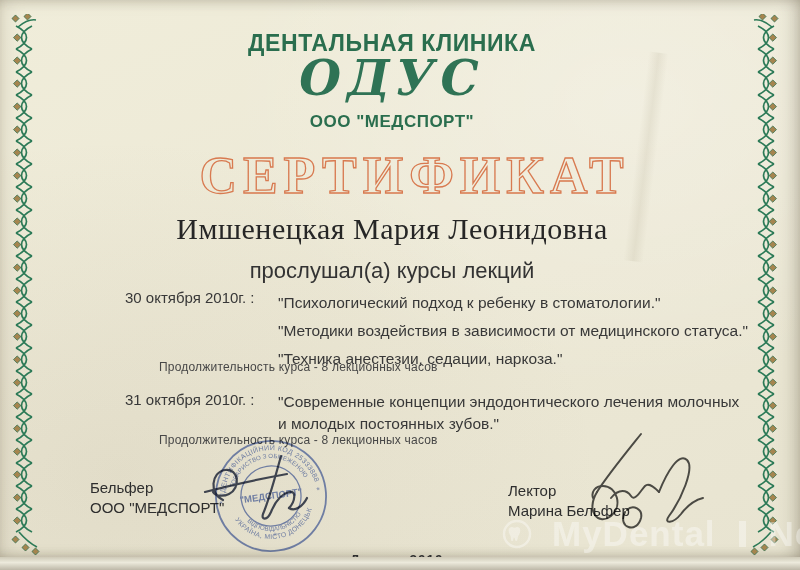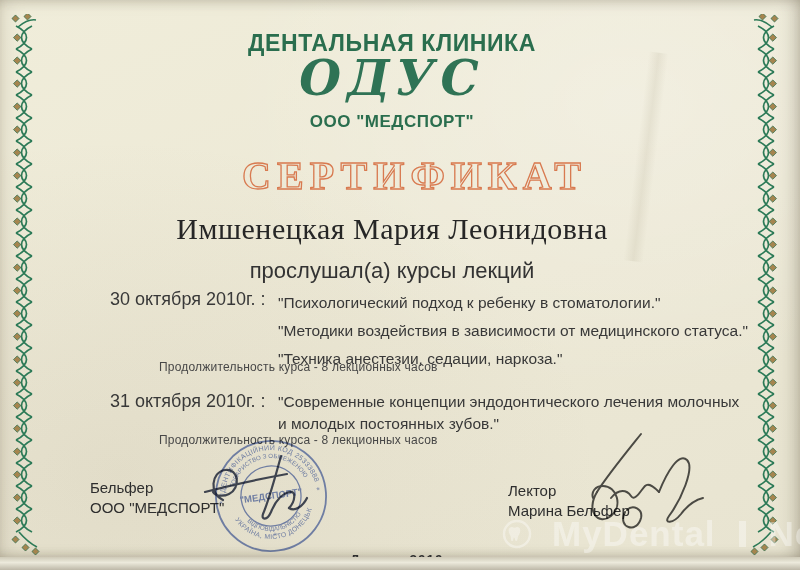--- a/index.html
+++ b/index.html
@@ -24,27 +24,27 @@
   .edge-b{position:absolute;left:0;top:562px;width:800px;height:8px;background:linear-gradient(#efeddf,#bdb8a8);}
   .crease{position:absolute;left:636px;top:52px;width:20px;height:210px;
     background:linear-gradient(90deg,transparent,rgba(150,140,110,.13),transparent);
     transform:rotate(7deg);}
 
   .centered{position:absolute;left:0;right:16px;text-align:center;}
   .h-type{top:30px;font-size:23px;font-weight:bold;letter-spacing:.6px;color:#2a6e4e;}
   .h-script{top:50px;font-size:48px;line-height:56px;font-style:italic;font-weight:bold;
     font-family:"DejaVu Serif",serif;letter-spacing:6px;color:#2f7355;}
   .h-company{top:112px;font-size:17px;font-weight:bold;letter-spacing:.5px;color:#2a6e4e;}
-  .title{top:153px;font-size:40px;line-height:46px;font-weight:bold;letter-spacing:6px;
+  .title{top:153px;font-size:52px;line-height:46px;font-weight:bold;letter-spacing:6px;
     font-family:"Liberation Serif",serif;color:transparent;padding-left:45px;
     -webkit-text-stroke:1.3px #d87a50;}
   .recipient{top:212px;font-size:30px;font-family:"Liberation Serif",serif;color:#262626;letter-spacing:.5px;}
   .subtitle{top:258px;font-size:22px;color:#333;}
 
-  .course-date{position:absolute;left:110px;font-size:18px;color:#383838;white-space:nowrap;}
+  .course-date{position:absolute;left:125px;font-size:15px;color:#383838;white-space:nowrap;}
   .course-topics{position:absolute;left:278px;font-size:15.5px;color:#383838;white-space:nowrap;}
   .lh28{line-height:28px;}
   .lh22{line-height:22px;}
   .duration{position:absolute;left:125px;font-size:12px;color:#474747;letter-spacing:.2px;margin-left:34px;}
 
   .sig-block{position:absolute;font-size:15px;line-height:20px;color:#2e2e2e;}
   .city{position:absolute;left:0;right:0;top:528px;text-align:center;
     font-size:13.5px;font-weight:bold;letter-spacing:1px;color:#2f2f2f;margin-top:24px;}
 
   .stamp{position:absolute;left:212px;top:437px;opacity:.8;mix-blend-mode:multiply;}

